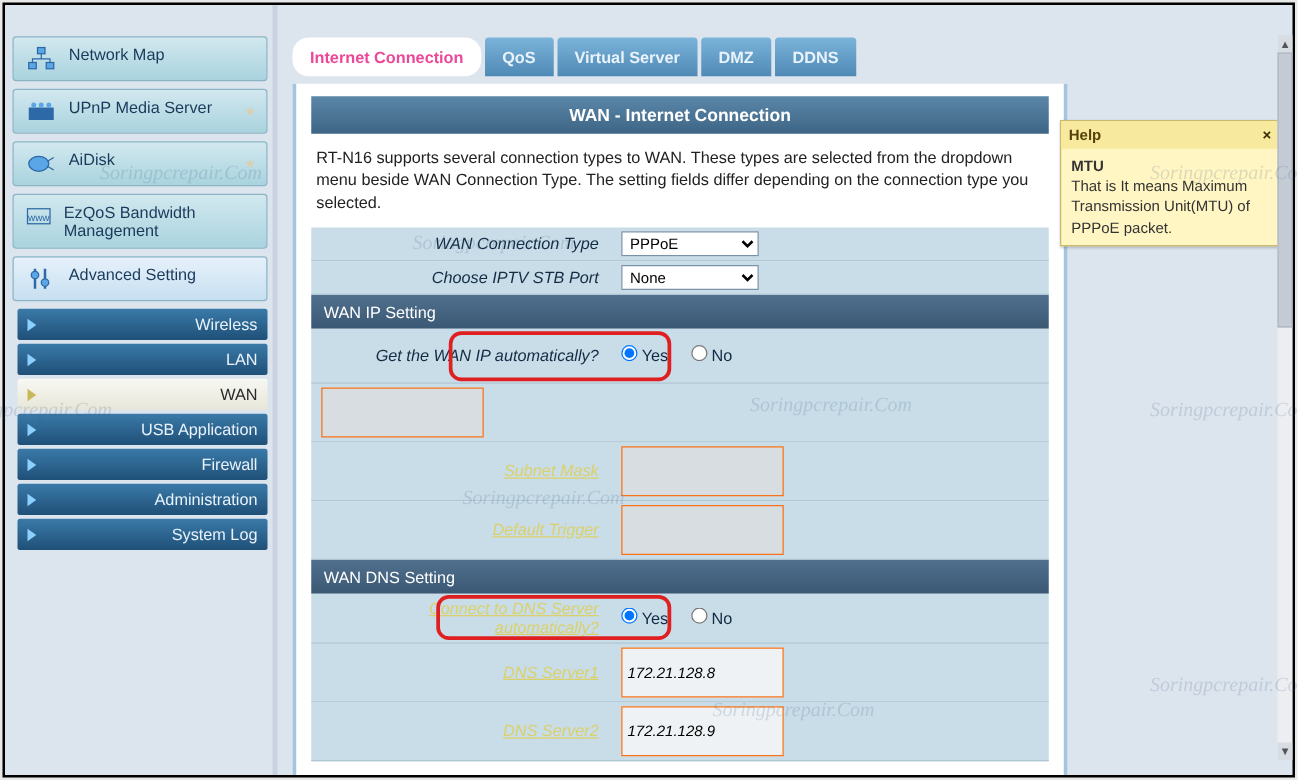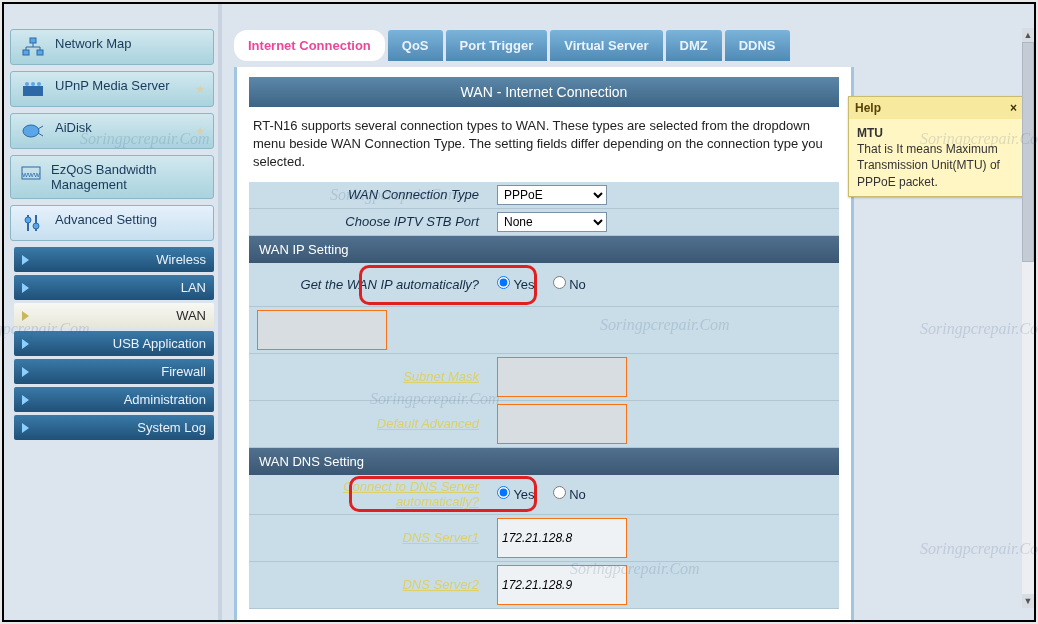--- a/index.html
+++ b/index.html
@@ -115,21 +115,21 @@
     border: 3px solid #a2c5e0;
     border-top: none;
     padding: 10px 12px 12px 12px;
     width: 620px;
   }
   .panel-title-bar {
     background: linear-gradient(#5b87a8, #3d6485);
     color: #fff;
     text-align: center;
     padding: 7px;
-    font-weight: normal;
+    font-weight: bold;
     font-size: 14px;
   }
   .desc {
     padding: 10px 4px;
     color: #222;
     line-height: 1.4;
   }
   .section-header {
     background: linear-gradient(#51708d, #3a5874);
     color: #fff;
@@ -348,21 +348,20 @@
           <span class="tri"></span>
           <span>System Log</span>
         </div>
     </div>
   </div>
 
   <div class="main-col">
     <div class="tabs">
       <div class="tab active">Internet Connection</div>
       <div class="tab">QoS</div>
-      <div class="tab">Port Trigger</div>
       <div class="tab">Virtual Server</div>
       <div class="tab">DMZ</div>
       <div class="tab">DDNS</div>
     </div>
 
     <div class="panel">
       <div class="panel-title-bar">WAN - Internet Connection</div>
       <div class="desc">RT-N16 supports several connection types to WAN. These types are selected from the dropdown menu beside WAN Connection Type. The setting fields differ depending on the connection type you selected.</div>
 
       <div class="form-row">
@@ -398,21 +397,21 @@
             <input class="txt" disabled="" style="">
           </div>
       </div>
       <div class="form-row">
         <div class="lab link">Subnet Mask</div>
         <div class="val">
             <input class="txt" disabled="" style="">
           </div>
       </div>
       <div class="form-row">
-        <div class="lab link">Default Advanced</div>
+        <div class="lab link">Default Trigger</div>
         <div class="val">
             <input class="txt" disabled="" style="">
           </div>
       </div>
 
       <div class="section-header">WAN DNS Setting</div>
       <div style="position:relative">
         <div class="form-row" style="min-height:40px;">
           <div class="lab link">Connect to DNS Server automatically?</div>
           <div class="val radio-pair">

